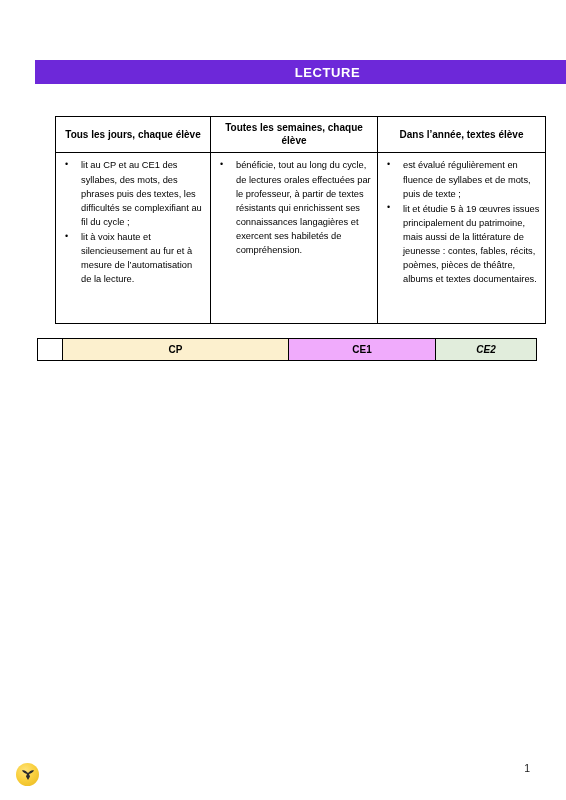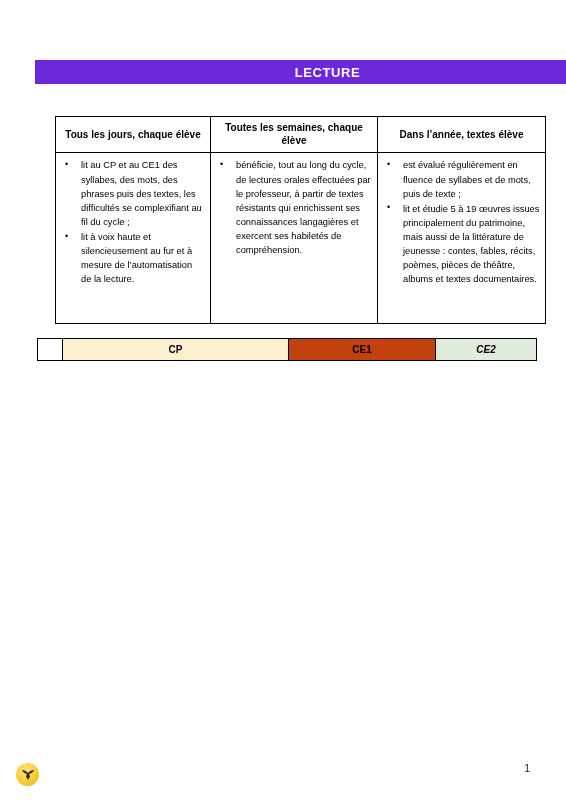--- a/index.html
+++ b/index.html
@@ -217,21 +217,21 @@
         </td>
       </tr>
     </tbody>
   </table>
 
   <table class="legend-table">
     <tbody>
       <tr>
         <td class="legend-empty"></td>
         <td class="legend-cp" id="legend-cell-cp" style="background: rgb(252, 240, 206);">CP</td>
-        <td class="legend-ce1" id="legend-cell-ce1" style="background: #c2410c;">CE1</td>
+        <td class="legend-ce1" id="legend-cell-ce1" style="background: #f0abfc;">CE1</td>
         <td class="legend-ce2" id="legend-cell-ce2" style="background: rgb(225, 237, 220); font-style: italic;">CE2</td>
       </tr>
     </tbody>
   </table>
 
   <div class="footer-logo">
     <svg class="logo-mark" viewBox="0 0 30 22">
       <path d="M3 2 C7 0 11 3 15 7 C19 3 23 0 27 2 C25 6 21 8 17 9 L19 14 L15 21 L11 14 L13 9 C9 8 5 6 3 2 Z" fill="#2b2b2b"></path>
     </svg>
   </div>

